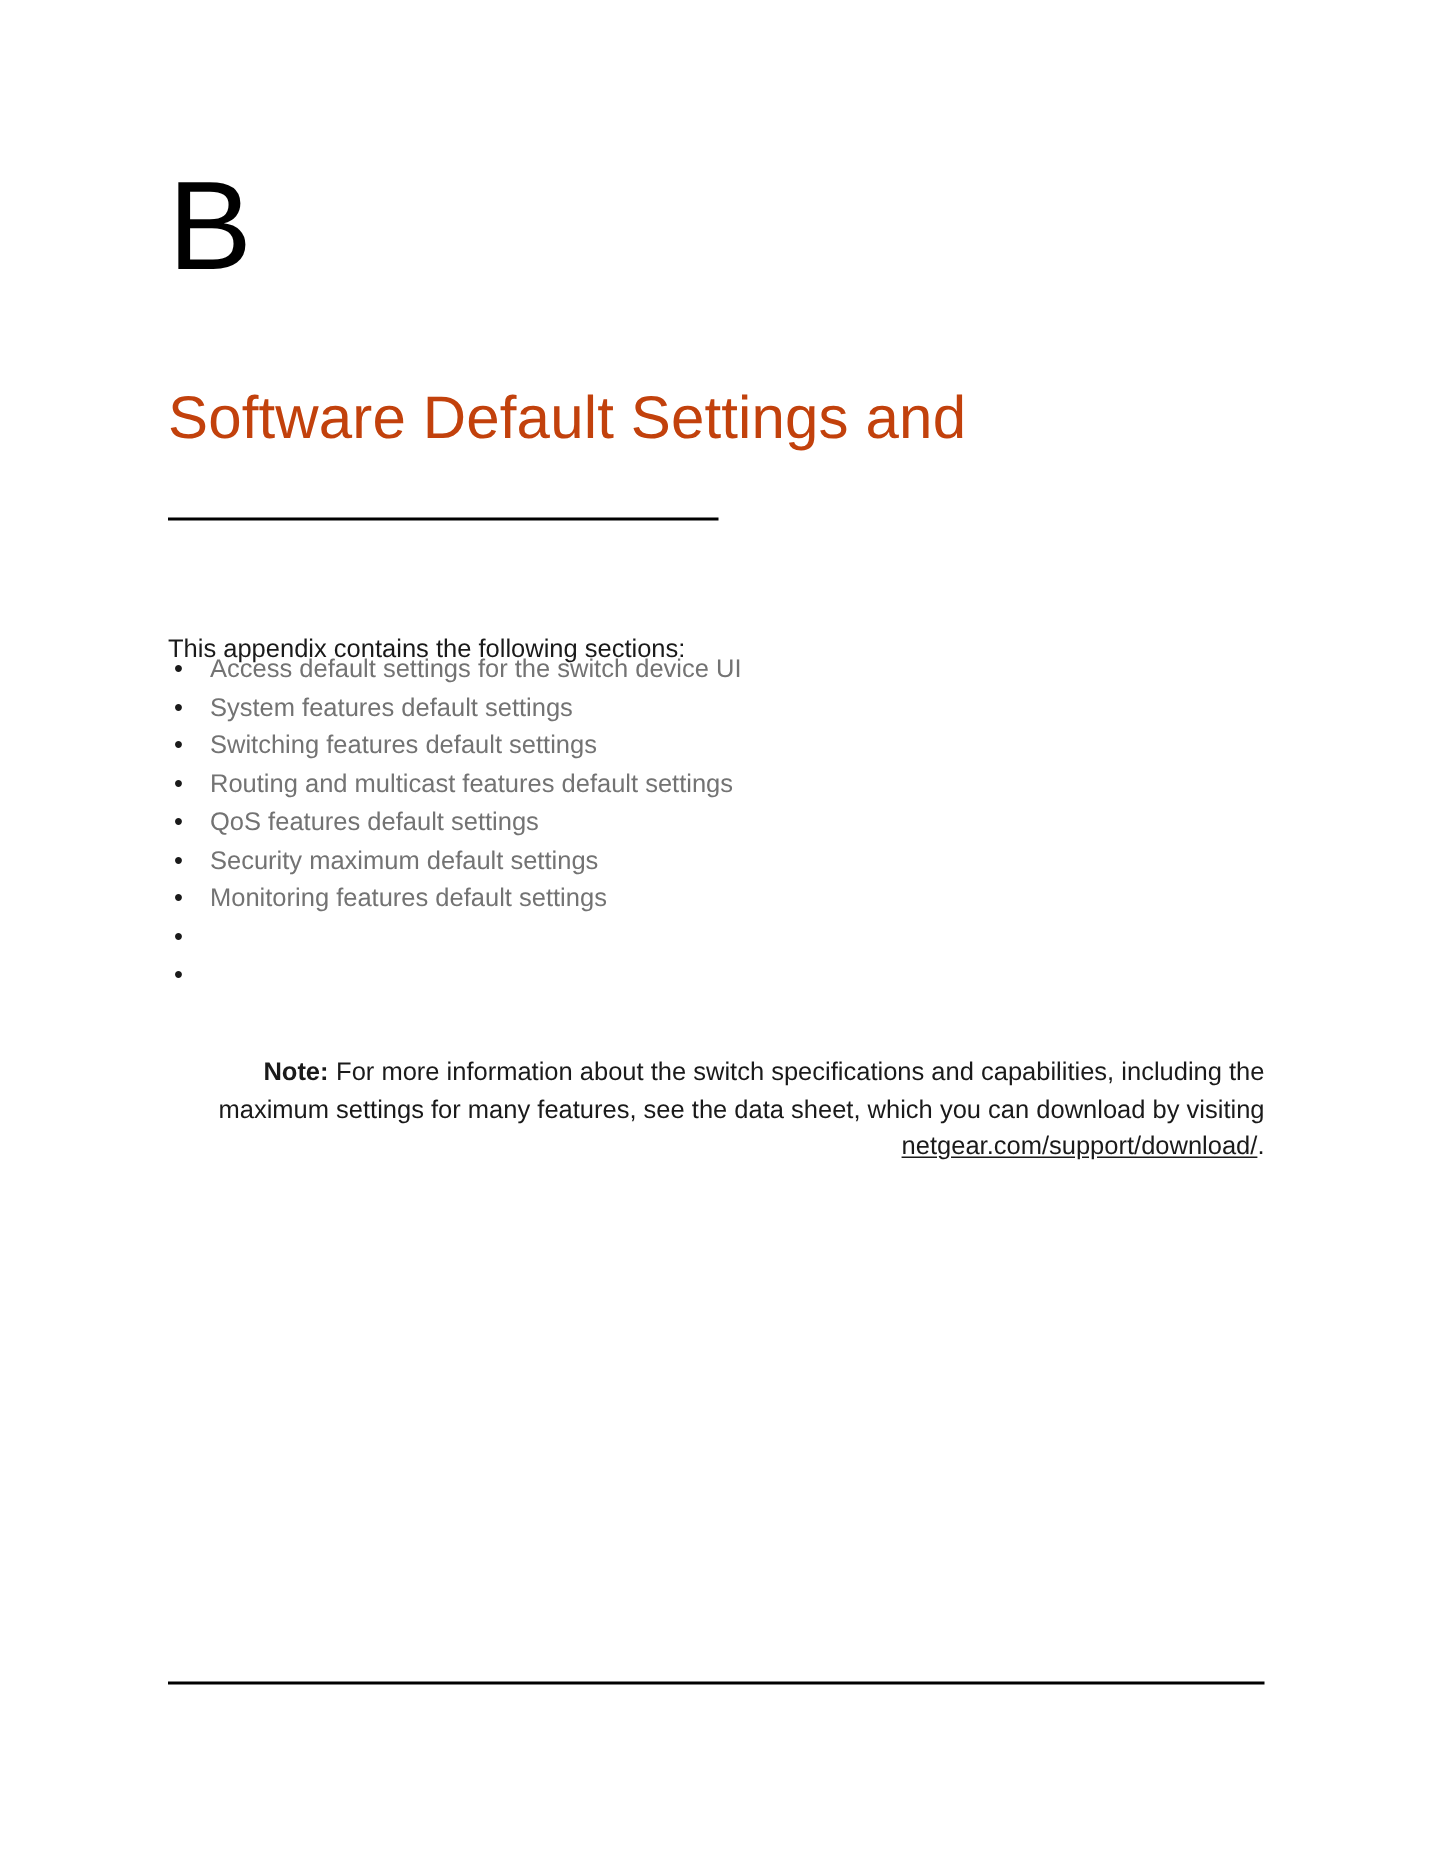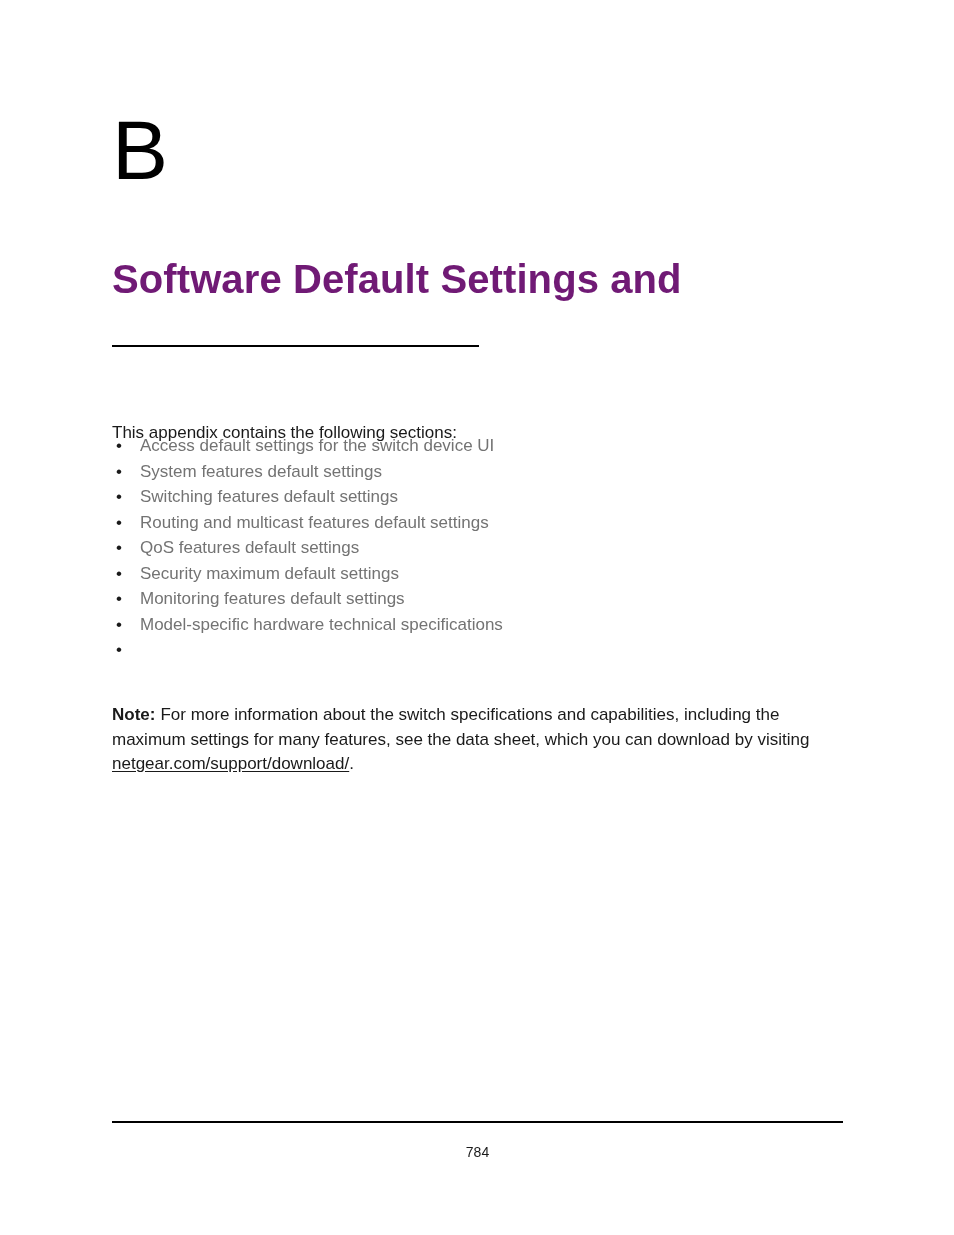--- a/index.html
+++ b/index.html
@@ -46,23 +46,23 @@
     color: #000;
   }
 
   
   .chapter-title {
     position: absolute;
     left: 0;
     top: 224px;
     width: 740px;
     font-size: 40px;
-    font-weight: 700;
+    font-weight: 400;
     line-height: 57px;
-    color: #701a75;
+    color: #c2410c;
     letter-spacing: 0.1px;
   }
   .chapter-title .line {
     display: block;
     white-space: nowrap;
   }
 
   
   .title-rule {
     position: absolute;
@@ -117,21 +117,21 @@
 
   
   .note {
     position: absolute;
     left: 0;
     top: 686px;
     width: 731px;
     font-size: 17px;
     line-height: 24.5px;
     color: #1a1a1a;
-    text-align: left;
+    text-align: right;
   }
   .note .note-label {
     font-weight: bold;
   }
   .note .gap {
     display: inline-block;
     width: 5px;
   }
   .note .link {
     text-decoration: underline;
@@ -201,28 +201,26 @@
       <li>
         <span class="bullet">•</span>
         <span class="xref">Security maximum default settings</span>
       </li>
       <li>
         <span class="bullet">•</span>
         <span class="xref">Monitoring features default settings</span>
       </li>
       <li>
         <span class="bullet">•</span>
-        <span class="xref">Model-specific hardware technical specifications</span>
       </li>
       <li>
         <span class="bullet">•</span>
       </li>
     </ul>
 
     <p class="note"><span class="note-label">Note:</span><span class="gap"></span><span>For more information about the switch specifications and capabilities, including the maximum settings for many features, see the data sheet, which you can download by visiting </span><span class="link">netgear.com/support/download/</span><span>.</span></p>
 
   </div>
 
   <div class="footer-rule"></div>
 
-  <div class="page-number">784</div>
 
 </div>
 
 </body></html>

